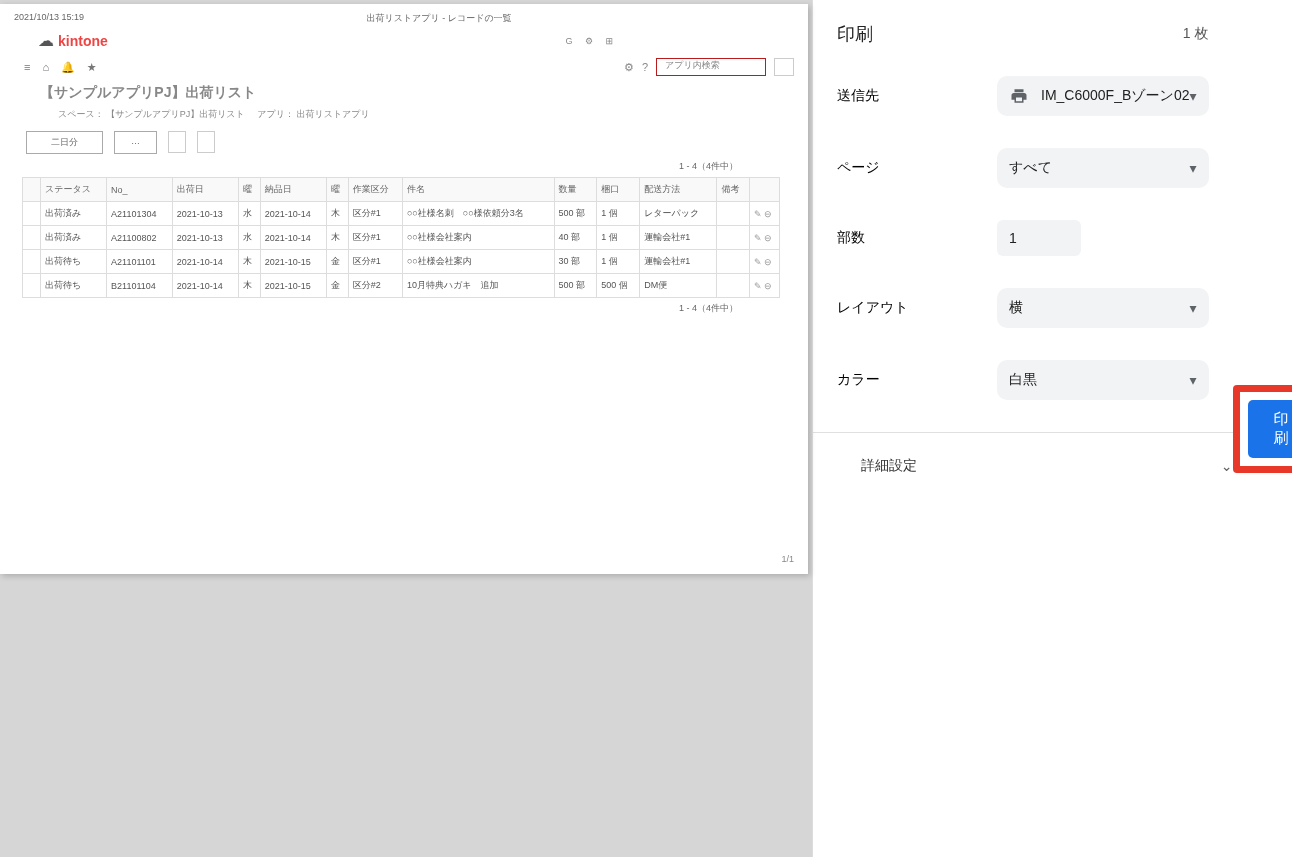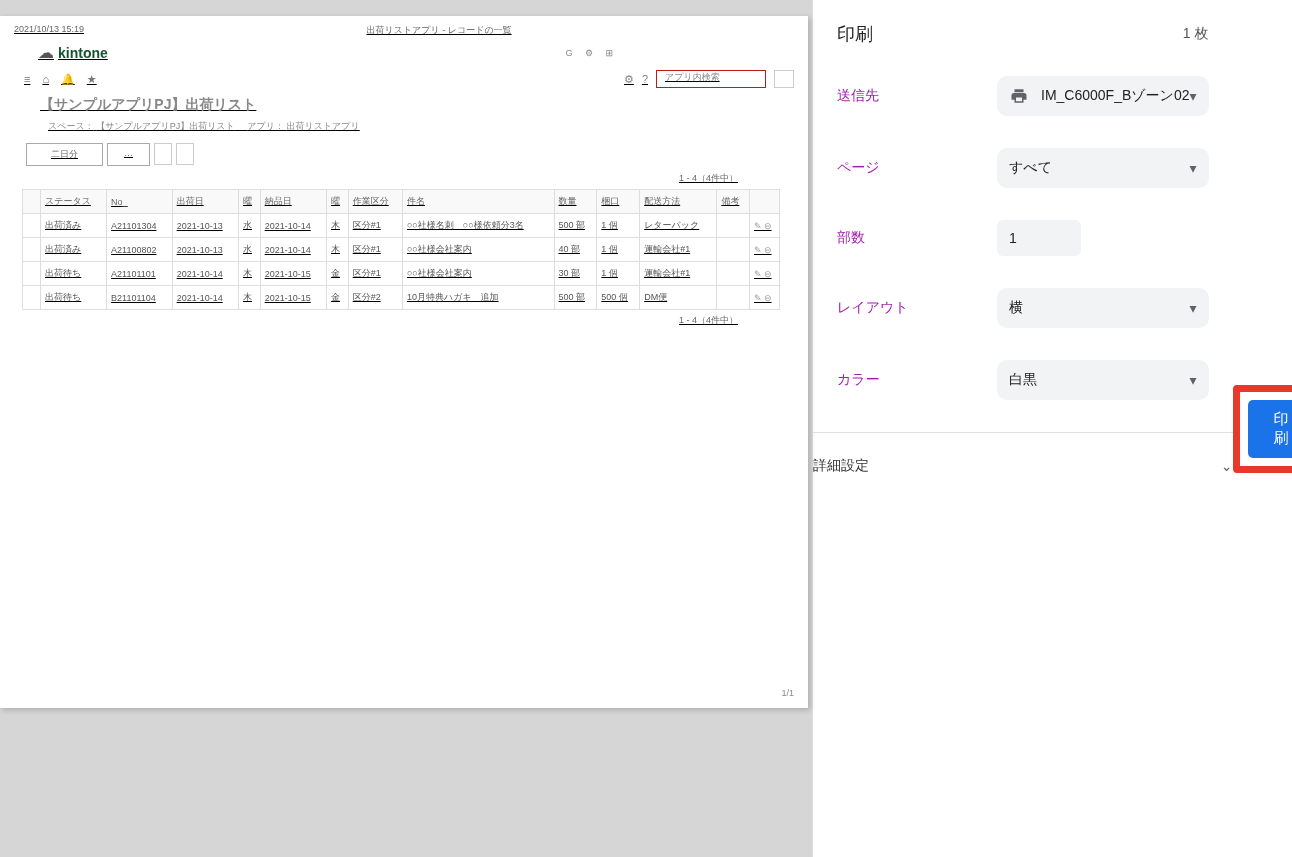--- a/index.html
+++ b/index.html
@@ -13,44 +13,43 @@
 }
 .preview-area {
   width: 812px;
   height: 857px;
   background: #d6d6d6;
   position: relative;
 }
 .preview-page {
   position: absolute;
   left: 0;
-  top: 16px;
+  top: 4px;
   width: 808px;
-  height: 692px;
+  height: 570px;
   background: #fff;
   box-shadow: 2px 2px 6px rgba(0,0,0,0.2);
-  text-decoration: underline;
 }
 .prev-header-small {
   font-size: 9px;
   color: #666;
   display: flex;
   justify-content: space-between;
   padding: 8px 14px 0 14px;
 }
 .brand-row {
   display: flex;
   align-items: center;
   padding: 6px 14px 0 38px;
   position: relative;
 }
 .brand {
   font-weight: 700;
   font-size: 14px;
-  color: #14532d;
+  color: #ef4444;
 }
 .brand-icons {
   position: absolute;
   right: 190px;
   font-size: 9px;
   color: #888;
   letter-spacing: 5px;
 }
 .toolbar-row {
   display: flex;
@@ -72,25 +71,26 @@
 .page-title {
   padding: 8px 0 0 40px;
   font-size: 14px;
   font-weight: 600;
   color: #888;
 }
 .breadcrumb {
   padding: 6px 0 0 48px;
   font-size: 9px;
   color: #888;
+  margin-left: 10px;
 }
 .filter-row {
   padding: 10px 0 0 26px;
   display: flex;
-  gap: 4px;
+  gap: 11px;
 }
 .filter-btn {
   border: 1px solid #aaa;
   font-size: 9px;
   padding: 4px 24px;
   color: #666;
   background: #fff;
 }
 .filter-btn.dd {
   border: 1px solid #aaa;
@@ -170,21 +170,21 @@
 .sb-title { font-size: 18px; color: #222; }
 .sb-pages { font-size: 14px; color: #555; }
 .sb-row {
   display: flex;
   align-items: center;
   margin-bottom: 32px;
 }
 .sb-label {
   width: 160px;
   font-size: 14px;
-  color: #a21caf;
+  color: #000000;
 }
 .sb-control {
   flex: 1;
 }
 .sb-select {
   width: 100%;
   height: 40px;
   background: #f1f3f4;
   border: none;
   border-radius: 10px;
@@ -221,20 +221,21 @@
   border-top: 1px solid #e0e0e0;
   margin: 0 -24px 0 -24px;
   padding-top: 24px;
 }
 .sb-adv {
   display: flex;
   justify-content: space-between;
   align-items: center;
   font-size: 14px;
   color: #333;
+  margin-left: 48px;
 }
 .sb-footer {
   padding: 18px 22px 18px 0;
   display: flex;
   justify-content: flex-end;
   align-items: center;
   gap: 10px;
 }
 .highlight-box {
   border: 7px solid #e8382a;

